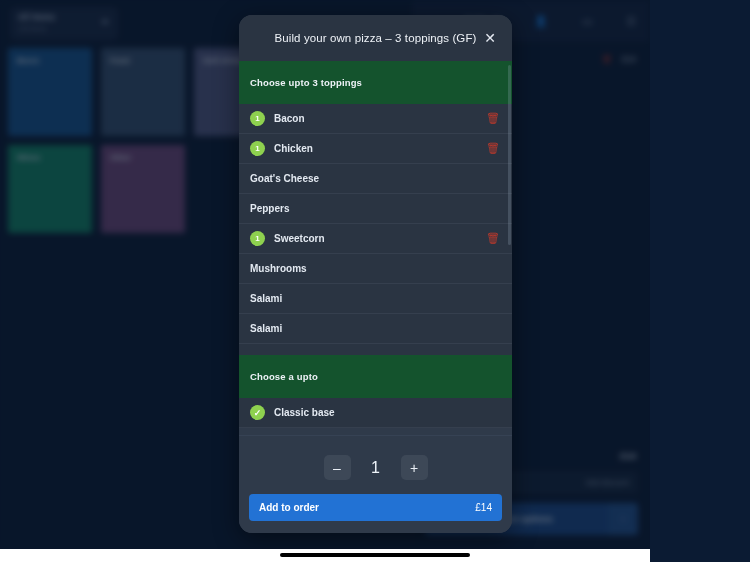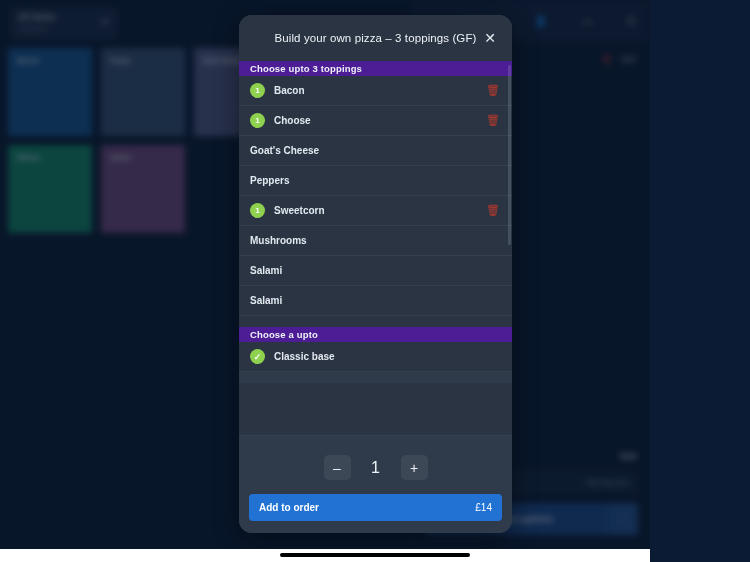--- a/index.html
+++ b/index.html
@@ -197,22 +197,22 @@
   }
 
   .modal-scroll {
     flex: 1 1 auto;
     overflow: hidden;
     position: relative;
     background: #2a3442;
   }
 
   .section-header {
-    background: #4c1d95;
-    padding: 2px 11px;
+    background: #14532d;
+    padding: 16px 11px;
     font-size: 9.5px;
     font-weight: 700;
     color: #eef2f7;
     letter-spacing: .15px;
   }
 
   .opt-row {
     height: 30px;
     display: flex;
     align-items: center;
@@ -417,21 +417,21 @@
     <div class="modal-scroll">
       <div id="sections-root">
           <div class="section-header">Choose upto 3 toppings</div>
           <div class="opt-row">
             <span class="opt-badge">1</span>
             <span class="opt-label">Bacon</span>
             <button class="opt-del">🗑</button>
           </div>
           <div class="opt-row">
             <span class="opt-badge">1</span>
-            <span class="opt-label">Choose</span>
+            <span class="opt-label">Chicken</span>
             <button class="opt-del">🗑</button>
           </div>
           <div class="opt-row">
             <span class="opt-label">Goat's Cheese</span>
           </div>
           <div class="opt-row">
             <span class="opt-label">Peppers</span>
           </div>
           <div class="opt-row">
             <span class="opt-badge">1</span>

